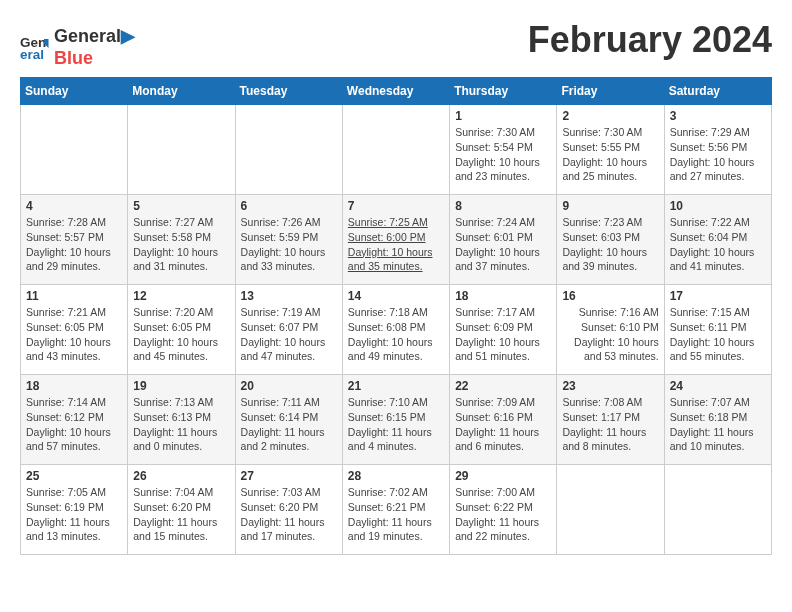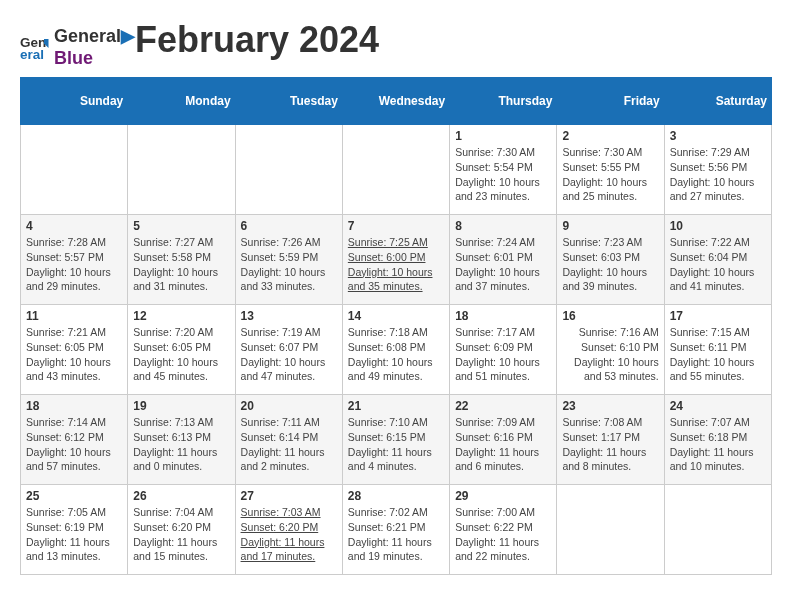--- a/index.html
+++ b/index.html
@@ -6,20 +6,21 @@
     body {
       font-family: Arial, sans-serif;
       background: #fff;
       width: 792px;
       min-height: 612px;
       padding: 20px;
     }
     .header-section {
       display: flex;
       align-items: flex-start;
+      justify-content: space-between;
       margin-bottom: 8px;
     }
     .logo {
       display: flex;
       align-items: center;
       margin-top: 6px;
     }
     .logo-icon {
       width: 30px;
       height: 30px;
@@ -40,22 +41,22 @@
       margin-top: 2px;
     }
     .calendar-table {
       width: 100%;
       border-collapse: collapse;
       font-size: 11px;
     }
     .calendar-table th {
       background-color: #1a6fb5;
       color: #fff;
-      padding: 16px 4px;
-      text-align: right;
+      padding: 6px 4px;
+      text-align: left;
       font-size: 12px;
       font-weight: bold;
       border: 1px solid #1a6fb5;
     }
     .calendar-table td {
       border: 1px solid #ccc;
       vertical-align: top;
       padding: 4px 5px;
       height: 90px;
       width: calc(100% / 7);
@@ -87,21 +88,21 @@
   <div class="logo">
     <svg class="logo-icon" viewBox="0 0 40 40">
       <text x="0" y="18" font-size="18" font-weight="bold" fill="#333">Gen</text>
       <text x="0" y="34" font-size="18" font-weight="bold" fill="#1a6fb5">eral</text>
       <polygon points="32,8 38,8 38,20 32,14" fill="#1a6fb5"></polygon>
     </svg>
     <div>
       <div style="font-size:18px; font-weight:bold; color:#333; line-height:1.2;">
         <span style="color:#333;">General</span><span style="color:#1a6fb5;">▶</span>
       </div>
-      <div style="font-size:18px; font-weight:bold; color:#701a75; line-height:1.2;">Blue</div>
+      <div style="font-size:18px; font-weight:bold; color:#ef4444; line-height:1.2;">Blue</div>
     </div>
   </div>
   <div class="title-block">
     <div class="month-year">February 2024</div>
   </div>
 </div>
 
 <table class="calendar-table">
   <thead>
     <tr id="weekday-header">
@@ -305,21 +306,21 @@
         </td>
         <td>
           <span class="day-number">26</span>
           <div class="day-info" style="white-space: pre-line;">Sunrise: 7:04 AM
 Sunset: 6:20 PM
 Daylight: 11 hours
 and 15 minutes.</div>
         </td>
         <td>
           <span class="day-number">27</span>
-          <div class="day-info" style="white-space: pre-line; text-decoration: underline;">Sunrise: 7:03 AM
+          <div class="day-info" style="white-space: pre-line;">Sunrise: 7:03 AM
 Sunset: 6:20 PM
 Daylight: 11 hours
 and 17 minutes.</div>
         </td>
         <td>
           <span class="day-number">28</span>
           <div class="day-info" style="white-space: pre-line;">Sunrise: 7:02 AM
 Sunset: 6:21 PM
 Daylight: 11 hours
 and 19 minutes.</div>

